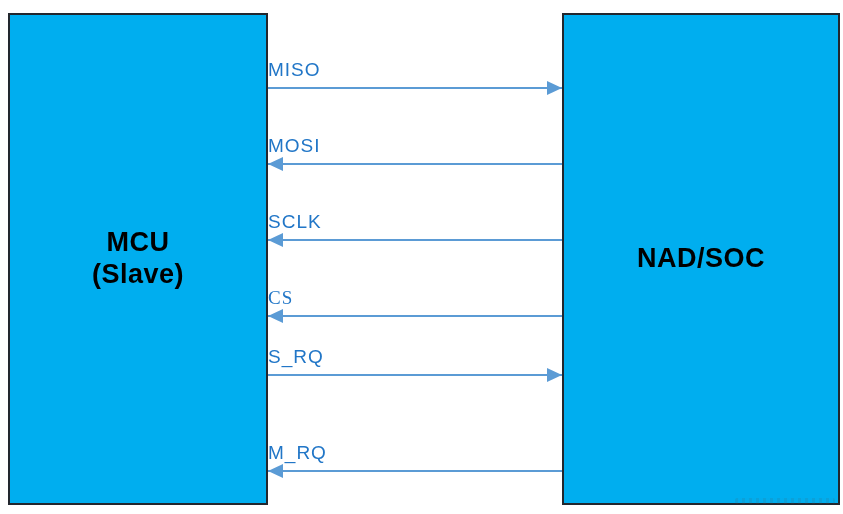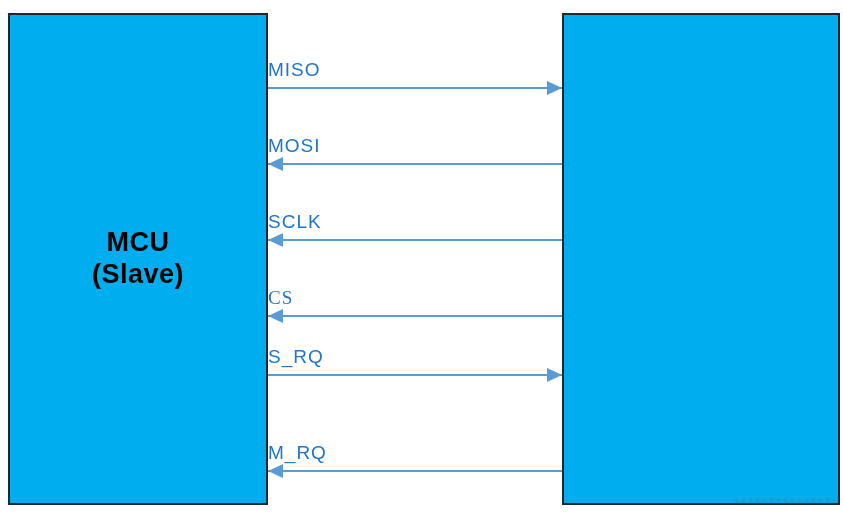--- a/index.html
+++ b/index.html
@@ -99,20 +99,21 @@
 <body>
 
 <div class="canvas">
 
   <div class="box box-left">
     <div class="box-title">MCU</div>
     <div class="box-subtitle">(Slave)</div>
   </div>
 
   <div class="box box-right">
+    <div class="box-title">NAD/SOC</div>
   </div>
 
   <div class="signal s1" data-dir="right">
     <div class="signal-label">MISO</div>
     <div class="signal-line"></div>
     <div class="arrowhead"></div>
   </div>
 
   <div class="signal s2" data-dir="left">
     <div class="signal-label">MOSI</div>

